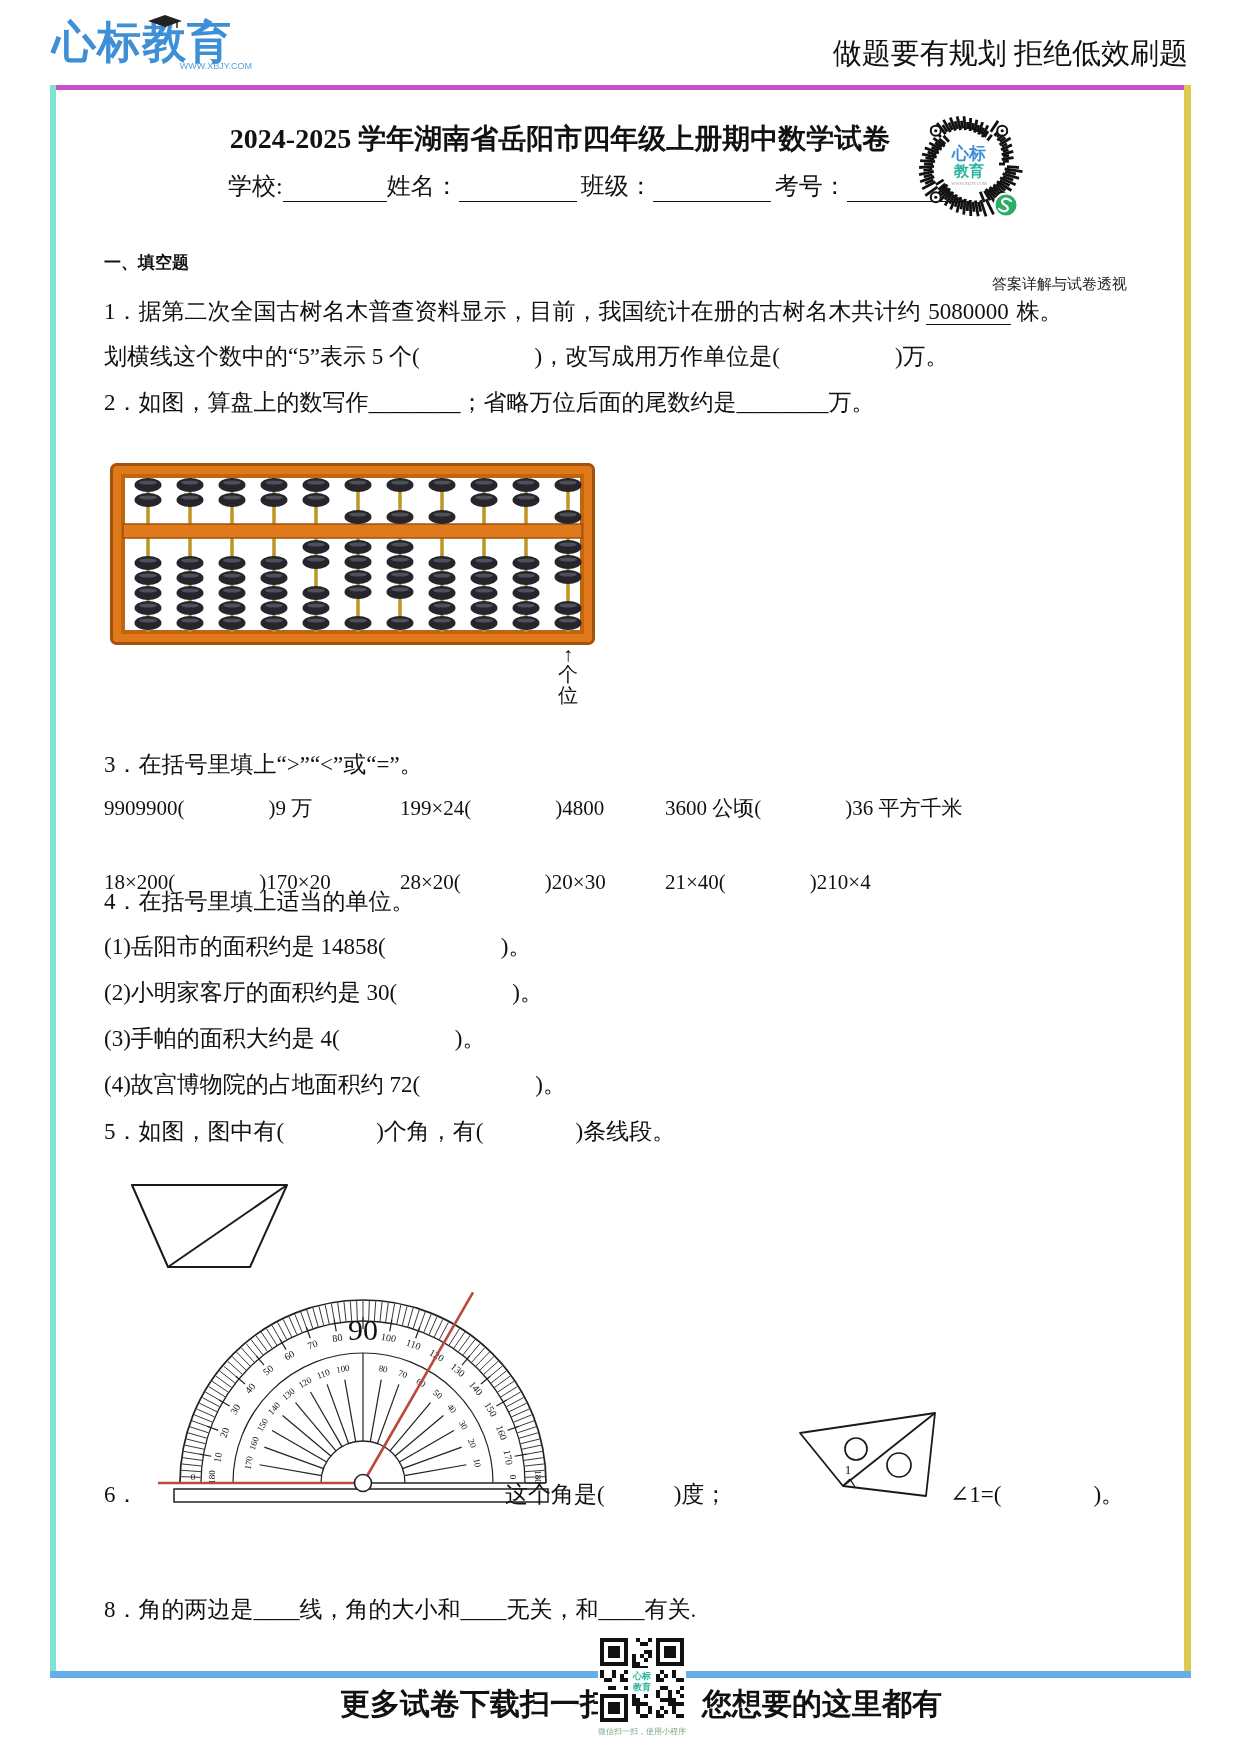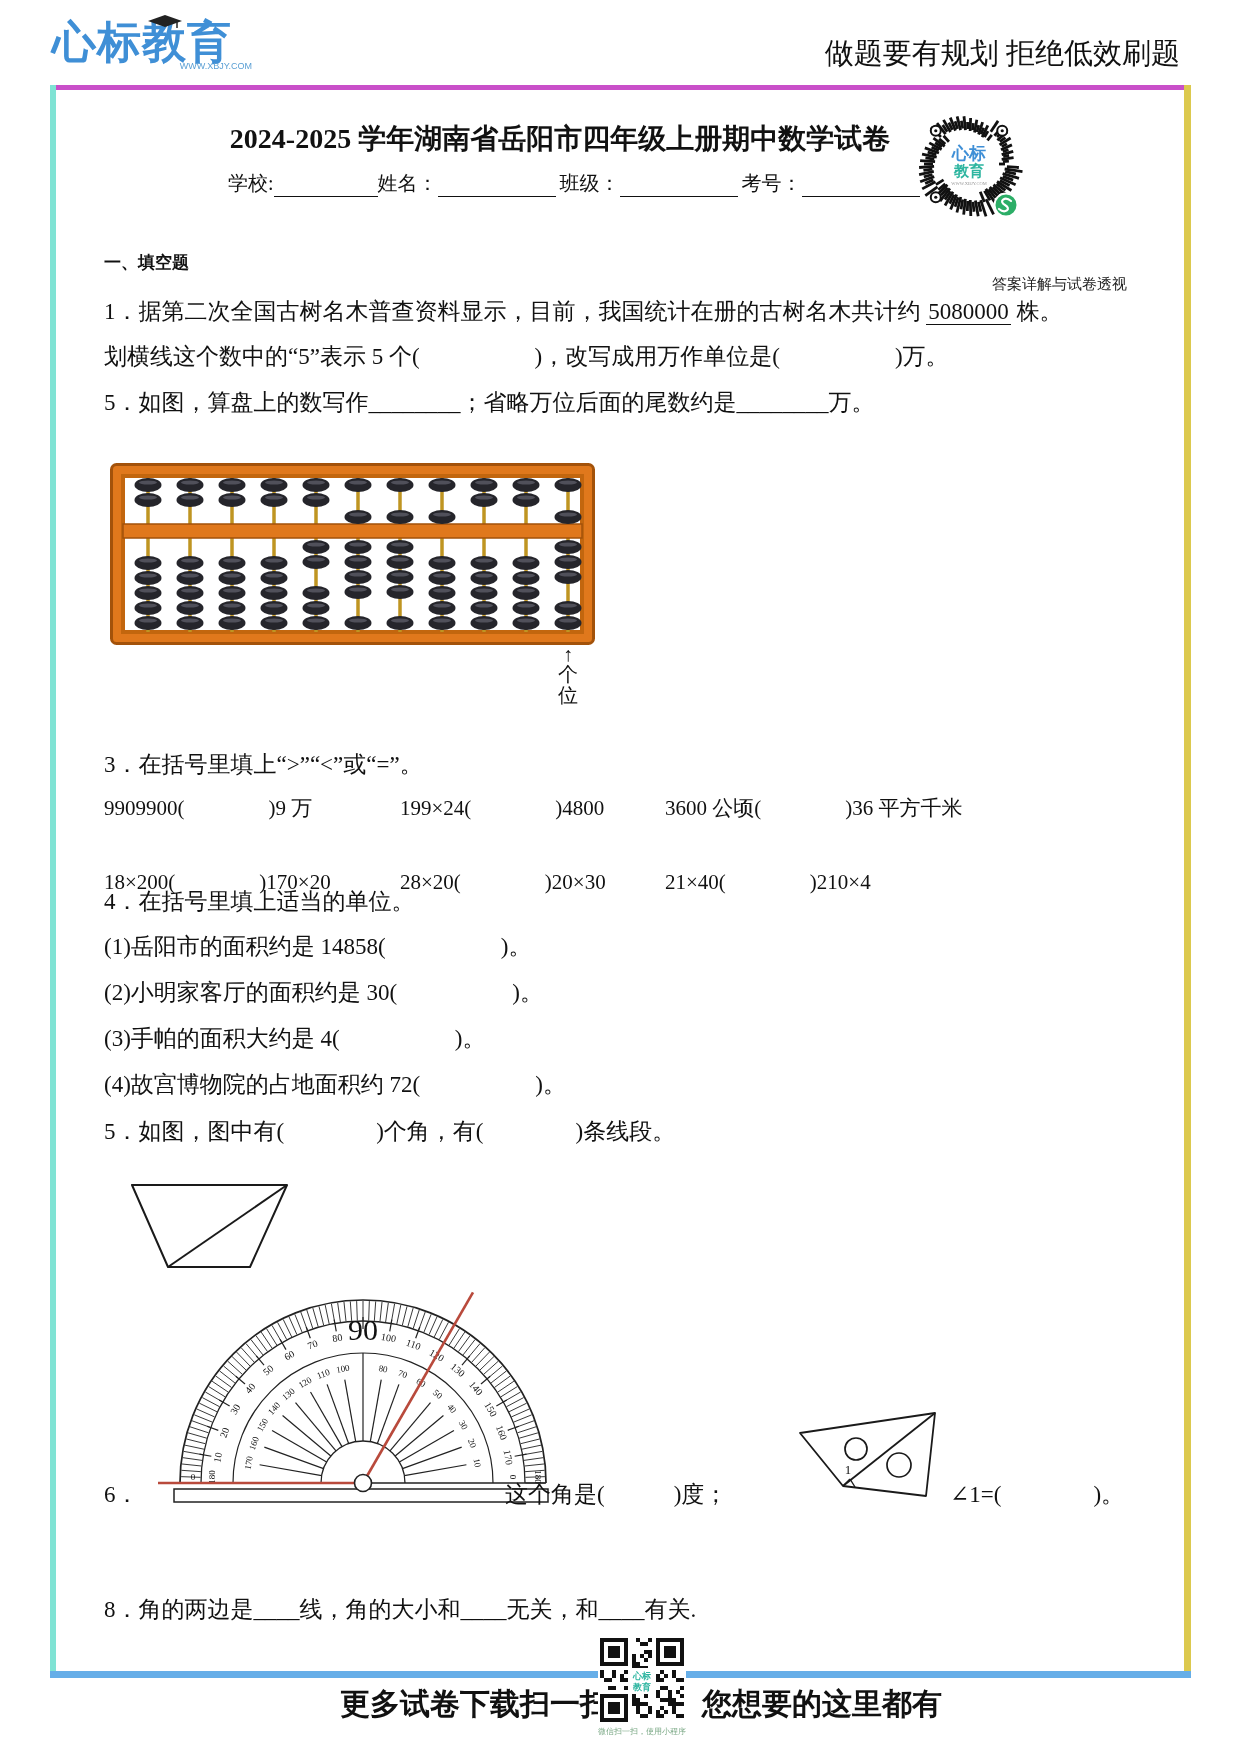--- a/index.html
+++ b/index.html
@@ -5,29 +5,29 @@
   html,body{margin:0;padding:0;background:#fff;}
   #page{position:relative;width:1240px;height:1754px;background:#fff;overflow:hidden;
         font-family:"Liberation Serif","DejaVu Serif",serif;color:#111;border-radius:16px;}
   
   .logo{position:absolute;left:52px;top:20px;width:240px;}
   .logo-main{font-family:"Liberation Sans","DejaVu Sans",sans-serif;font-weight:bold;
              font-size:44px;line-height:1.0;color:#3f8fd6;letter-spacing:1px;}
   .logo-cap{position:absolute;left:96px;top:-5px;}
   .logo-sub{font-family:"Liberation Sans",sans-serif;font-size:9px;color:#5a9fd4;
             text-align:right;width:200px;margin-top:-3px;}
-  .slogan{position:absolute;right:60px;top:34px;font-size:29px;color:#111;}
+  .slogan{position:absolute;right:52px;top:34px;font-size:29px;color:#111;}
   .line-magenta{position:absolute;left:50px;top:85px;width:1140px;height:5px;background:#c94fc9;}
   .border-left{position:absolute;left:50px;top:85px;width:6px;height:1591px;background:#7fe3d4;}
   .border-right{position:absolute;left:1184px;top:85px;width:7px;height:1592px;background:#dcc94e;}
   .bar-bottom{position:absolute;left:50px;top:1671px;width:1141px;height:7px;background:#66aee8;}
   
   .title{position:absolute;left:170px;top:120px;width:780px;text-align:center;
          font-size:28px;font-weight:bold;}
-  .info{position:absolute;left:228px;top:170px;font-size:20px;white-space:nowrap;}
+  .info{position:absolute;left:228px;top:170px;font-size:24px;white-space:nowrap;}
   .blank{display:inline-block;border-bottom:1.5px solid #111;height:22px;vertical-align:bottom;}
   .bl-school{width:104px;} .bl-name{width:118px;margin-right:4px;} .bl-class{width:118px;margin-right:4px;} .bl-num{width:118px;}
   .qr-top{position:absolute;left:903px;top:102px;}
   .qr-caption{position:absolute;left:992px;top:275px;font-family:"Liberation Sans",sans-serif;
               font-size:15px;color:#222;}
   
   .section{position:absolute;left:104px;top:251px;font-family:"Liberation Sans","DejaVu Sans",sans-serif;
            font-size:17px;font-weight:bold;}
   .t{position:absolute;left:104px;font-size:23px;white-space:nowrap;}
   .ul{border-bottom:1.6px solid #111;padding:0 2px;}
@@ -187,21 +187,21 @@
       <circle cx="103" cy="103" r="11.5" fill="#2cae67" stroke="#fff" stroke-width="2"></circle>
       <path d="M96,107 c6,5 13,0 6,-4 c-7,-4 0,-9 6,-4" fill="none" stroke="#fff" stroke-width="2.2" stroke-linecap="round"></path>
     </svg>
   <div class="qr-caption">答案详解与试卷透视</div>
 
   <div class="section">一、填空题</div>
 
   <div class="t q1l1"><span>1．据第二次全国古树名木普查资料显示，目前，我国统计在册的古树名木共计约 </span><span class="ul">5080000</span><span> 株。</span></div>
   <div class="t q1l2">划横线这个数中的“5”表示 5 个(　　　　　)，改写成用万作单位是(　　　　　)万。</div>
 
-  <div class="t q2">5．如图，算盘上的数写作________；省略万位后面的尾数约是________万。</div>
+  <div class="t q2">2．如图，算盘上的数写作________；省略万位后面的尾数约是________万。</div>
   <svg id="abacus" class="abacus" width="485" height="182" viewBox="0 0 485 182">
       <rect x="1.5" y="1.5" width="482" height="179" rx="5" fill="#e0781c" stroke="#a3520a" stroke-width="3"></rect>
       <rect x="13" y="13" width="459" height="156" fill="#fff" stroke="#c2660e" stroke-width="4"></rect>
       <line x1="38" y1="15" x2="38" y2="169" stroke="#bf9522" stroke-width="3.5"></line>
       <line x1="80" y1="15" x2="80" y2="169" stroke="#bf9522" stroke-width="3.5"></line>
       <line x1="122" y1="15" x2="122" y2="169" stroke="#bf9522" stroke-width="3.5"></line>
       <line x1="164" y1="15" x2="164" y2="169" stroke="#bf9522" stroke-width="3.5"></line>
       <line x1="206" y1="15" x2="206" y2="169" stroke="#bf9522" stroke-width="3.5"></line>
       <line x1="248" y1="15" x2="248" y2="169" stroke="#bf9522" stroke-width="3.5"></line>
       <line x1="290" y1="15" x2="290" y2="169" stroke="#bf9522" stroke-width="3.5"></line>

